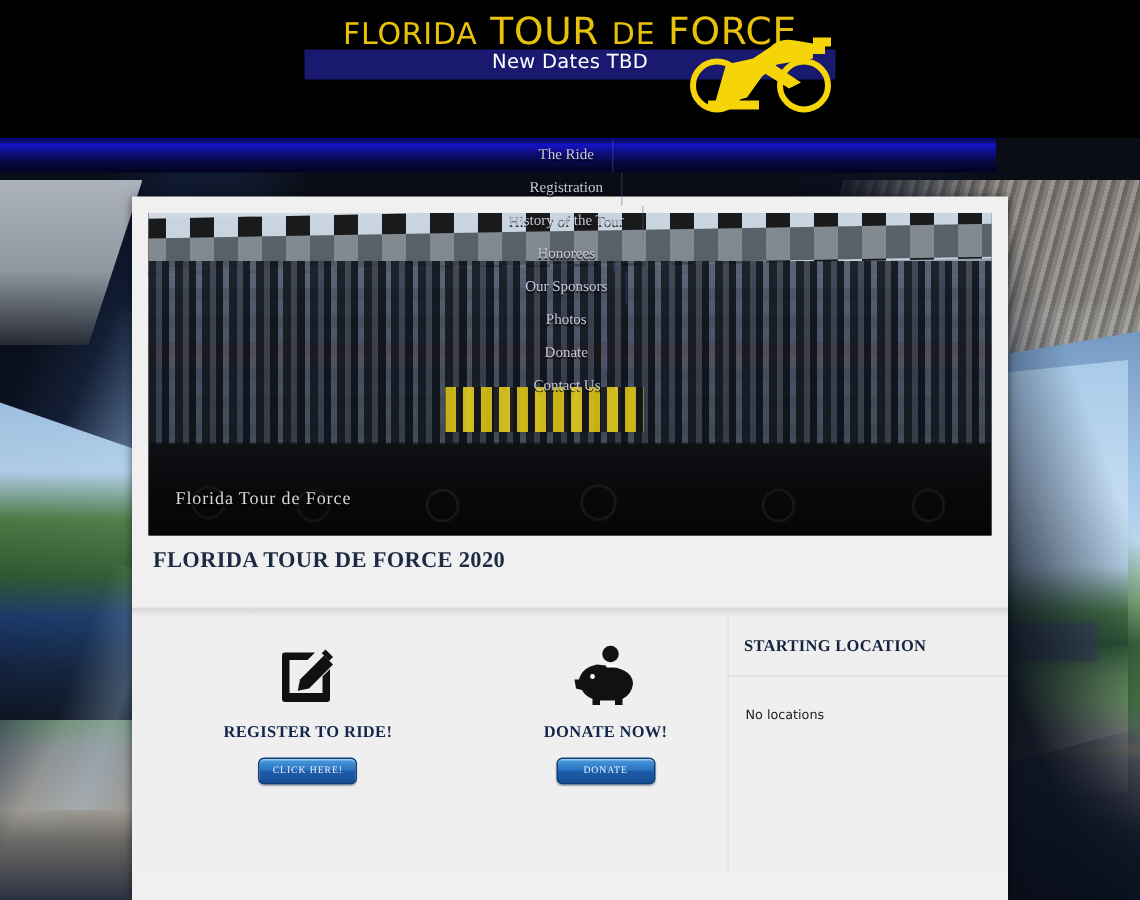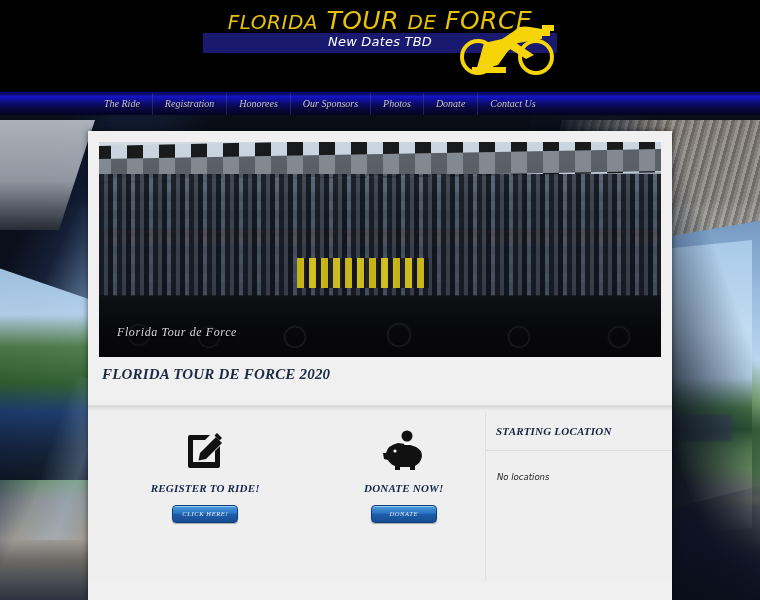--- a/index.html
+++ b/index.html
@@ -11,21 +11,20 @@
     font-family: "Liberation Serif", serif;
   }
 
   
   #page {
     position: relative;
     width: 760px;
     height: 600px;
     background: #f0abfc;
     overflow: hidden;
-    font-style: italic;
   }
 
   #bg-photo {
     position: absolute;
     inset: 0;
     
     background:
       radial-gradient(ellipse 150px 200px at 30px 430px, rgba(120,160,200,0.35), rgba(0,0,0,0) 70%),
       linear-gradient(to bottom,
         #0a0d16 0px, #0a0d16 140px,
@@ -189,30 +188,31 @@
   #banner-logo {
     position: absolute;
     left: 458px; top: 13px;
     width: 100px; height: 66px;
   }
 
   
   #nav {
     position: absolute;
     left: 0; top: 92px;
-    width: 760px; height: 23px;
+    width: 664px; height: 23px;
     background:
       linear-gradient(to bottom,
         #0a0a40 0%, #1414c8 16%, #0d0d7a 42%,
         #07073e 72%, #030320 100%);
     border-top: 1px solid #00009b;
     z-index: 10;
     display: flex;
     align-items: center;
     padding-left: 92px;
+    flex-direction: column;
   }
   .nav-item {
     color: #c6c6d8;
     font-size: 10px;
     font-family: "Liberation Serif", serif;
     padding: 0 12px;
     line-height: 22px;
     white-space: nowrap;
     border-right: 1px solid rgba(90,90,170,.35);
     text-shadow: 0 1px 0 rgba(0,0,0,.8);
@@ -490,20 +490,21 @@
         <path d="M84 12 h12 v6 h-4 v5 h-8 z" fill="#f5d508"></path>
         <path d="M58 30 L76 42 L68 46 L52 36 Z" fill="#f5d508"></path>
         <rect x="14" y="54" width="34" height="6" fill="#f5d508"></rect>
       </svg>
     </div>
   </div>
 
   <div id="nav">
     <div class="nav-item">The Ride</div>
     <div class="nav-item">Registration</div>
+    <div class="nav-item">History of the Tour</div>
     <div class="nav-item">Honorees</div>
     <div class="nav-item">Our Sponsors</div>
     <div class="nav-item">Photos</div>
     <div class="nav-item">Donate</div>
     <div class="nav-item">Contact Us</div>
   </div>
 
   <div id="content">
 
     <div id="hero">

